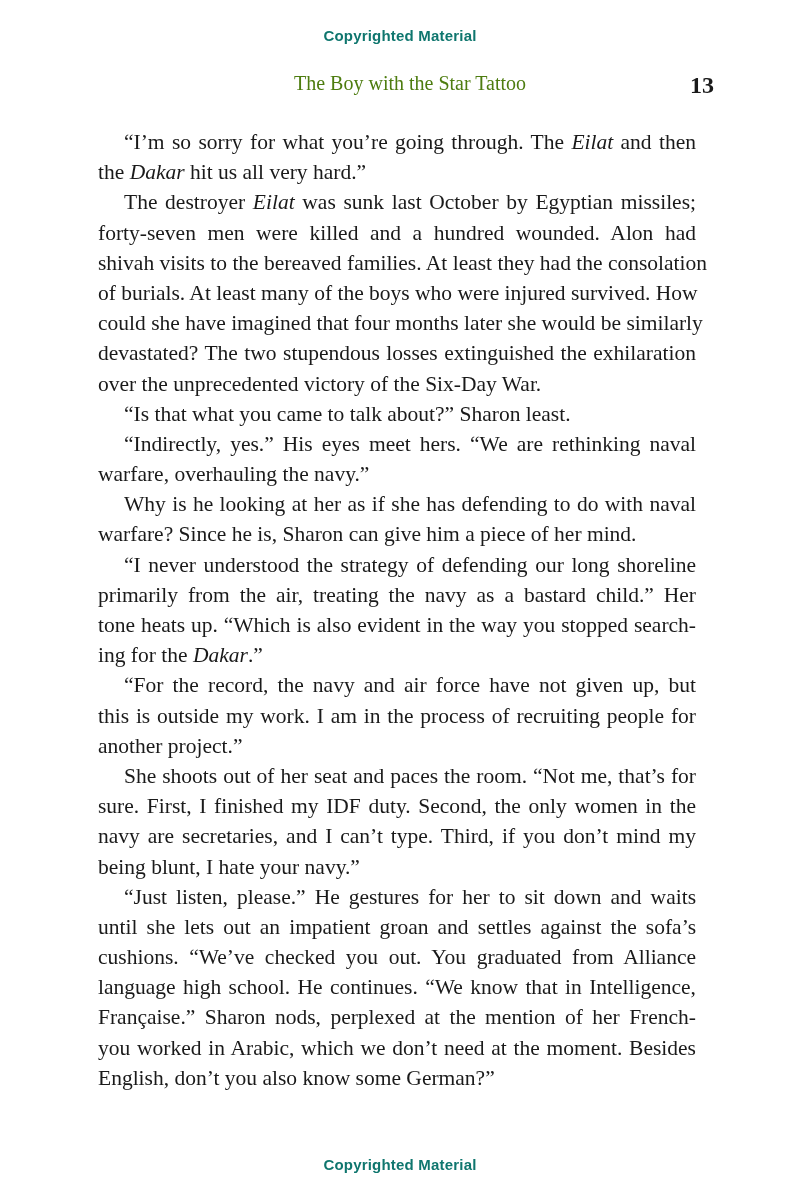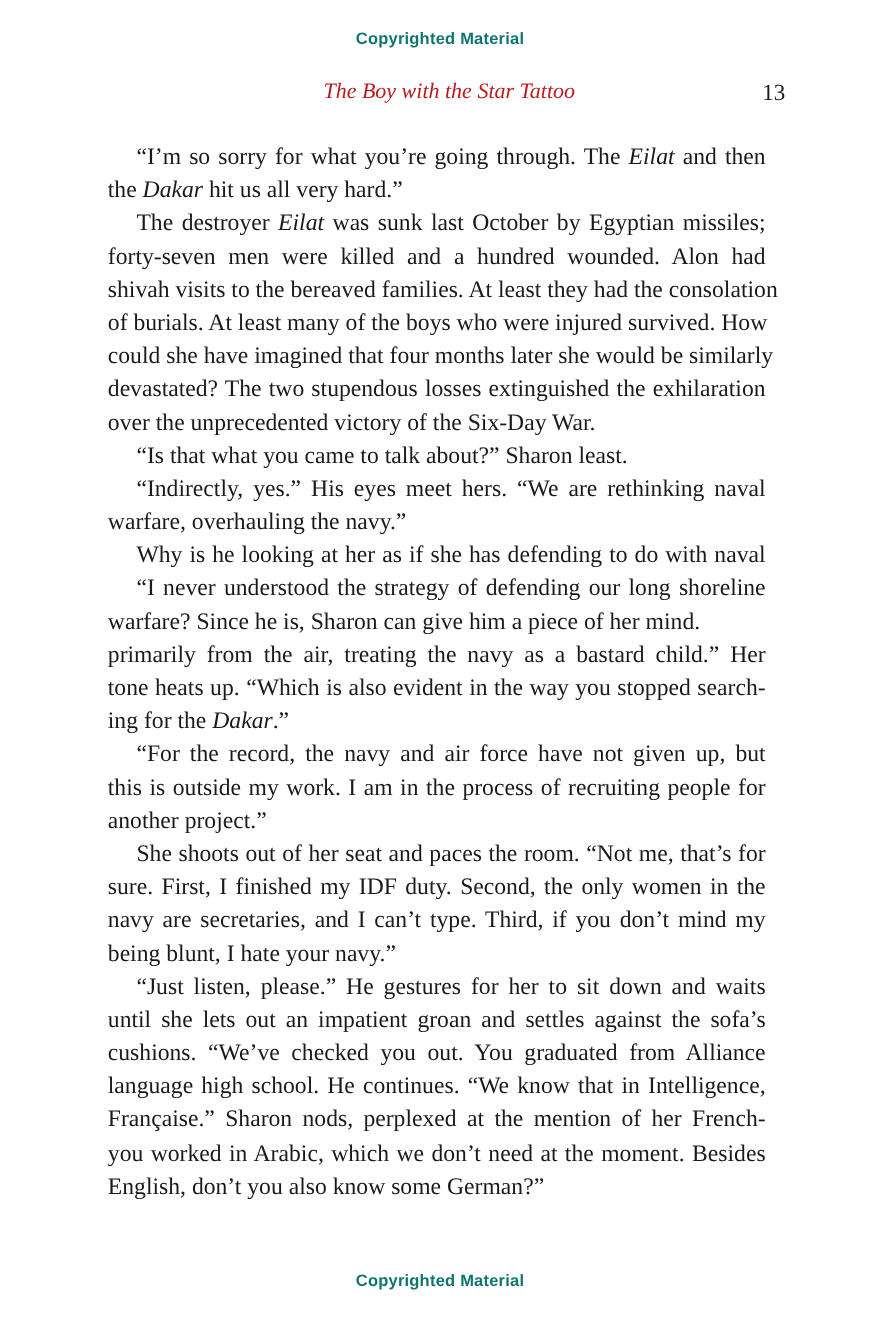--- a/index.html
+++ b/index.html
@@ -33,30 +33,30 @@
       position: absolute;
       top: 72px;
       left: 0;
       width: 800px;
       height: 26px;
     }
     .running-title {
       position: absolute;
       left: 294px;
       top: 0;
-      font-style: italic;
       font-size: 20px;
-      color: #b91c1c;
+      color: #4d7c0f;
     }
     .page-number {
       position: absolute;
       right: 86px;
       top: 0;
-      font-size: 21px;
+      font-size: 24px;
       color: #1a1a1a;
+      font-weight: bold;
     }
 
     .body-text {
       position: absolute;
       left: 98px;
       top: 127px;
       width: 598px;
       font-size: 21.5px;
       line-height: 30.2px;
     }
@@ -91,22 +91,22 @@
     <span class="line justify"><span>forty-seven men were killed and a hundred wounded. Alon had</span></span>
     <span class="line justify"><span>shivah visits to the bereaved families. At least they had the consolation</span></span>
     <span class="line justify"><span>of burials. At least many of the boys who were injured survived. How</span></span>
     <span class="line justify"><span>could she have imagined that four months later she would be similarly</span></span>
     <span class="line justify"><span>devastated? The two stupendous losses extinguished the exhilaration</span></span>
     <span class="line"><span>over the unprecedented victory of the Six-Day War.</span></span>
     <span class="line indent"><span>“Is that what you came to talk about?” Sharon least.</span></span>
     <span class="line indent justify"><span>“Indirectly, yes.” His eyes meet hers. “We are rethinking naval</span></span>
     <span class="line"><span>warfare, overhauling the navy.”</span></span>
     <span class="line indent justify"><span>Why is he looking at her as if she has defending to do with naval</span></span>
+    <span class="line"><span>warfare? Since he is, Sharon can give him a piece of her mind.</span></span>
     <span class="line indent justify"><span>“I never understood the strategy of defending our long shoreline</span></span>
-    <span class="line"><span>warfare? Since he is, Sharon can give him a piece of her mind.</span></span>
     <span class="line justify"><span>primarily from the air, treating the navy as a bastard child.” Her</span></span>
     <span class="line justify"><span>tone heats up. “Which is also evident in the way you stopped search-</span></span>
     <span class="line"><span>ing for the </span><em>Dakar</em><span>.”</span></span>
     <span class="line indent justify"><span>“For the record, the navy and air force have not given up, but</span></span>
     <span class="line justify"><span>this is outside my work. I am in the process of recruiting people for</span></span>
     <span class="line"><span>another project.”</span></span>
     <span class="line indent justify"><span>She shoots out of her seat and paces the room. “Not me, that’s for</span></span>
     <span class="line justify"><span>sure. First, I finished my IDF duty. Second, the only women in the</span></span>
     <span class="line justify"><span>navy are secretaries, and I can’t type. Third, if you don’t mind my</span></span>
     <span class="line"><span>being blunt, I hate your navy.”</span></span>

